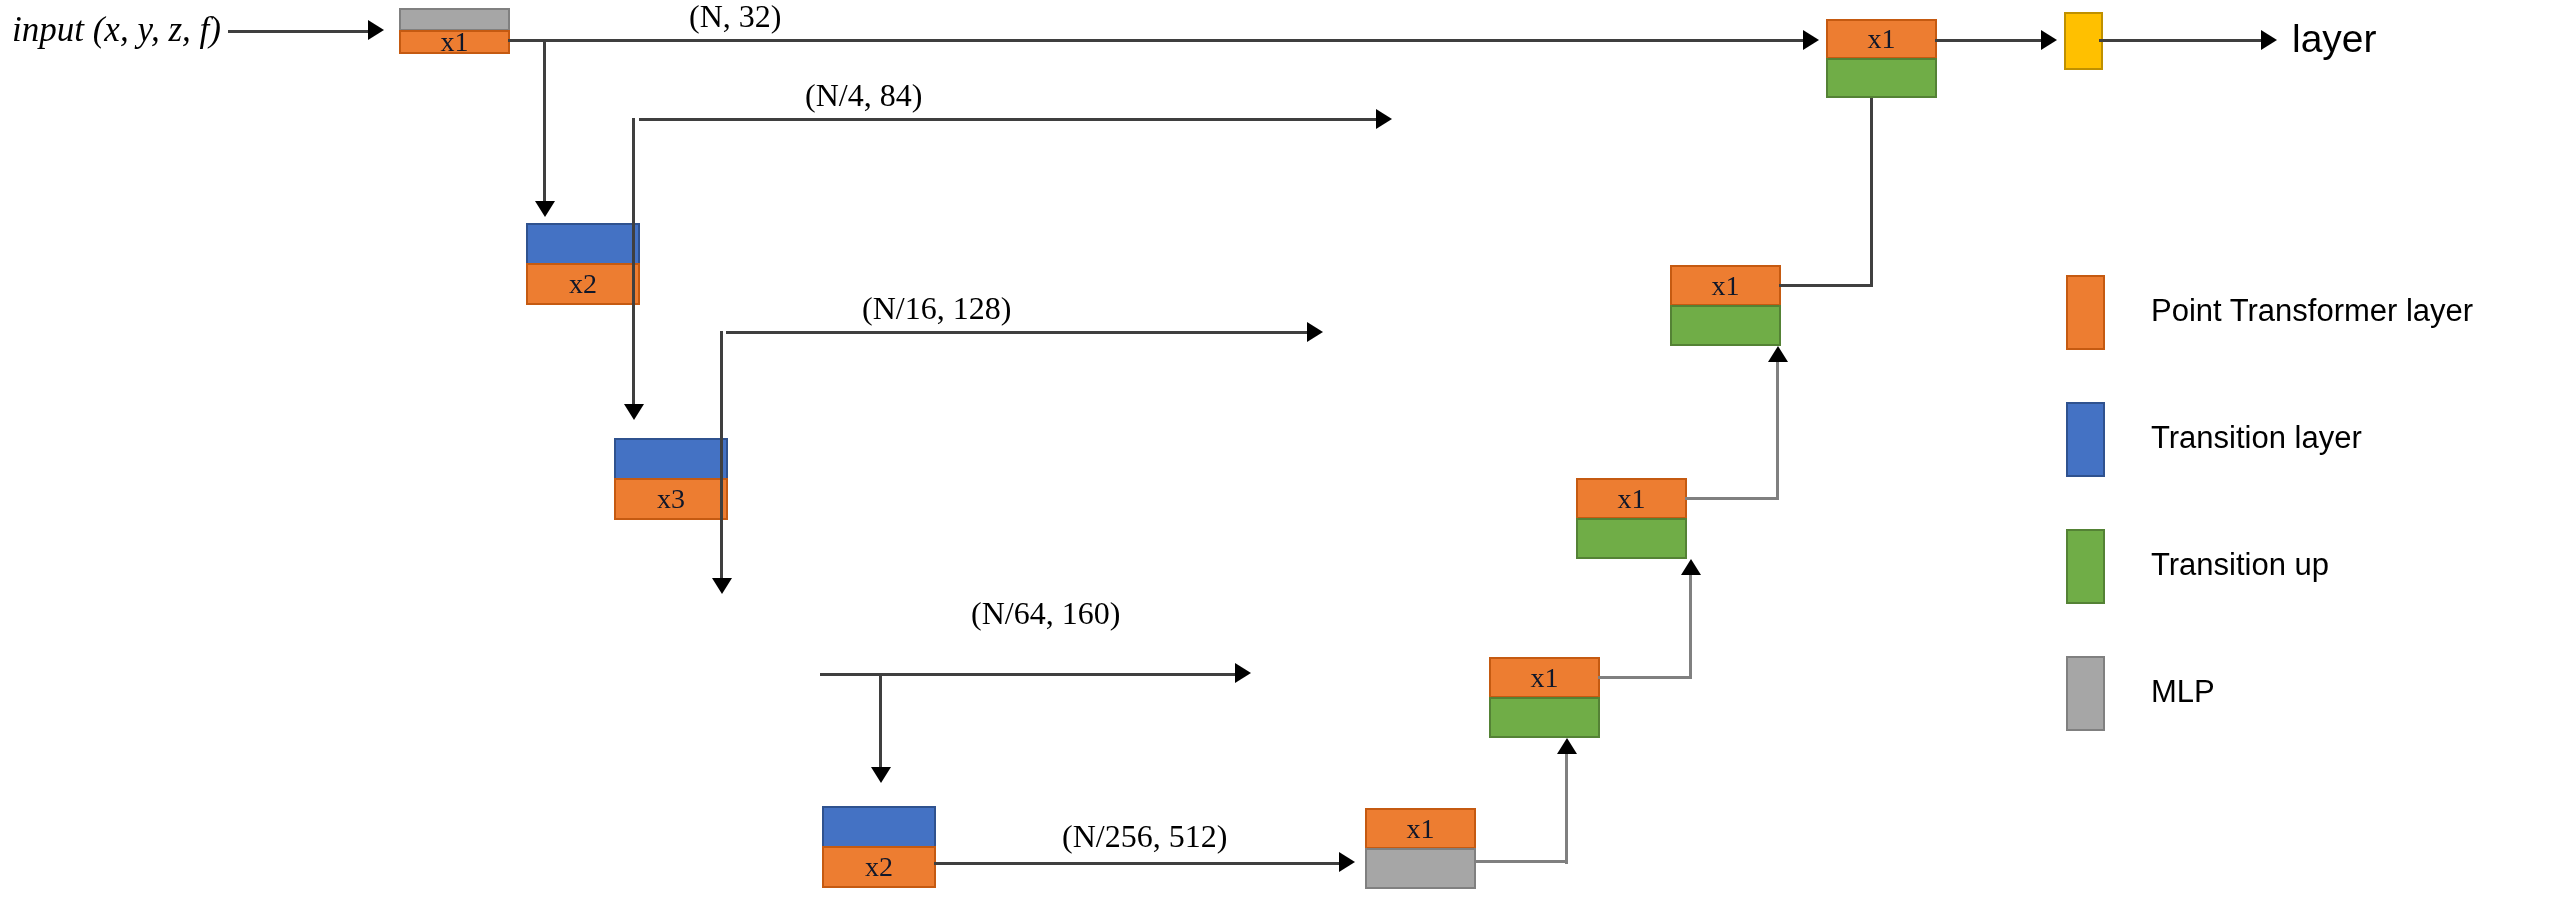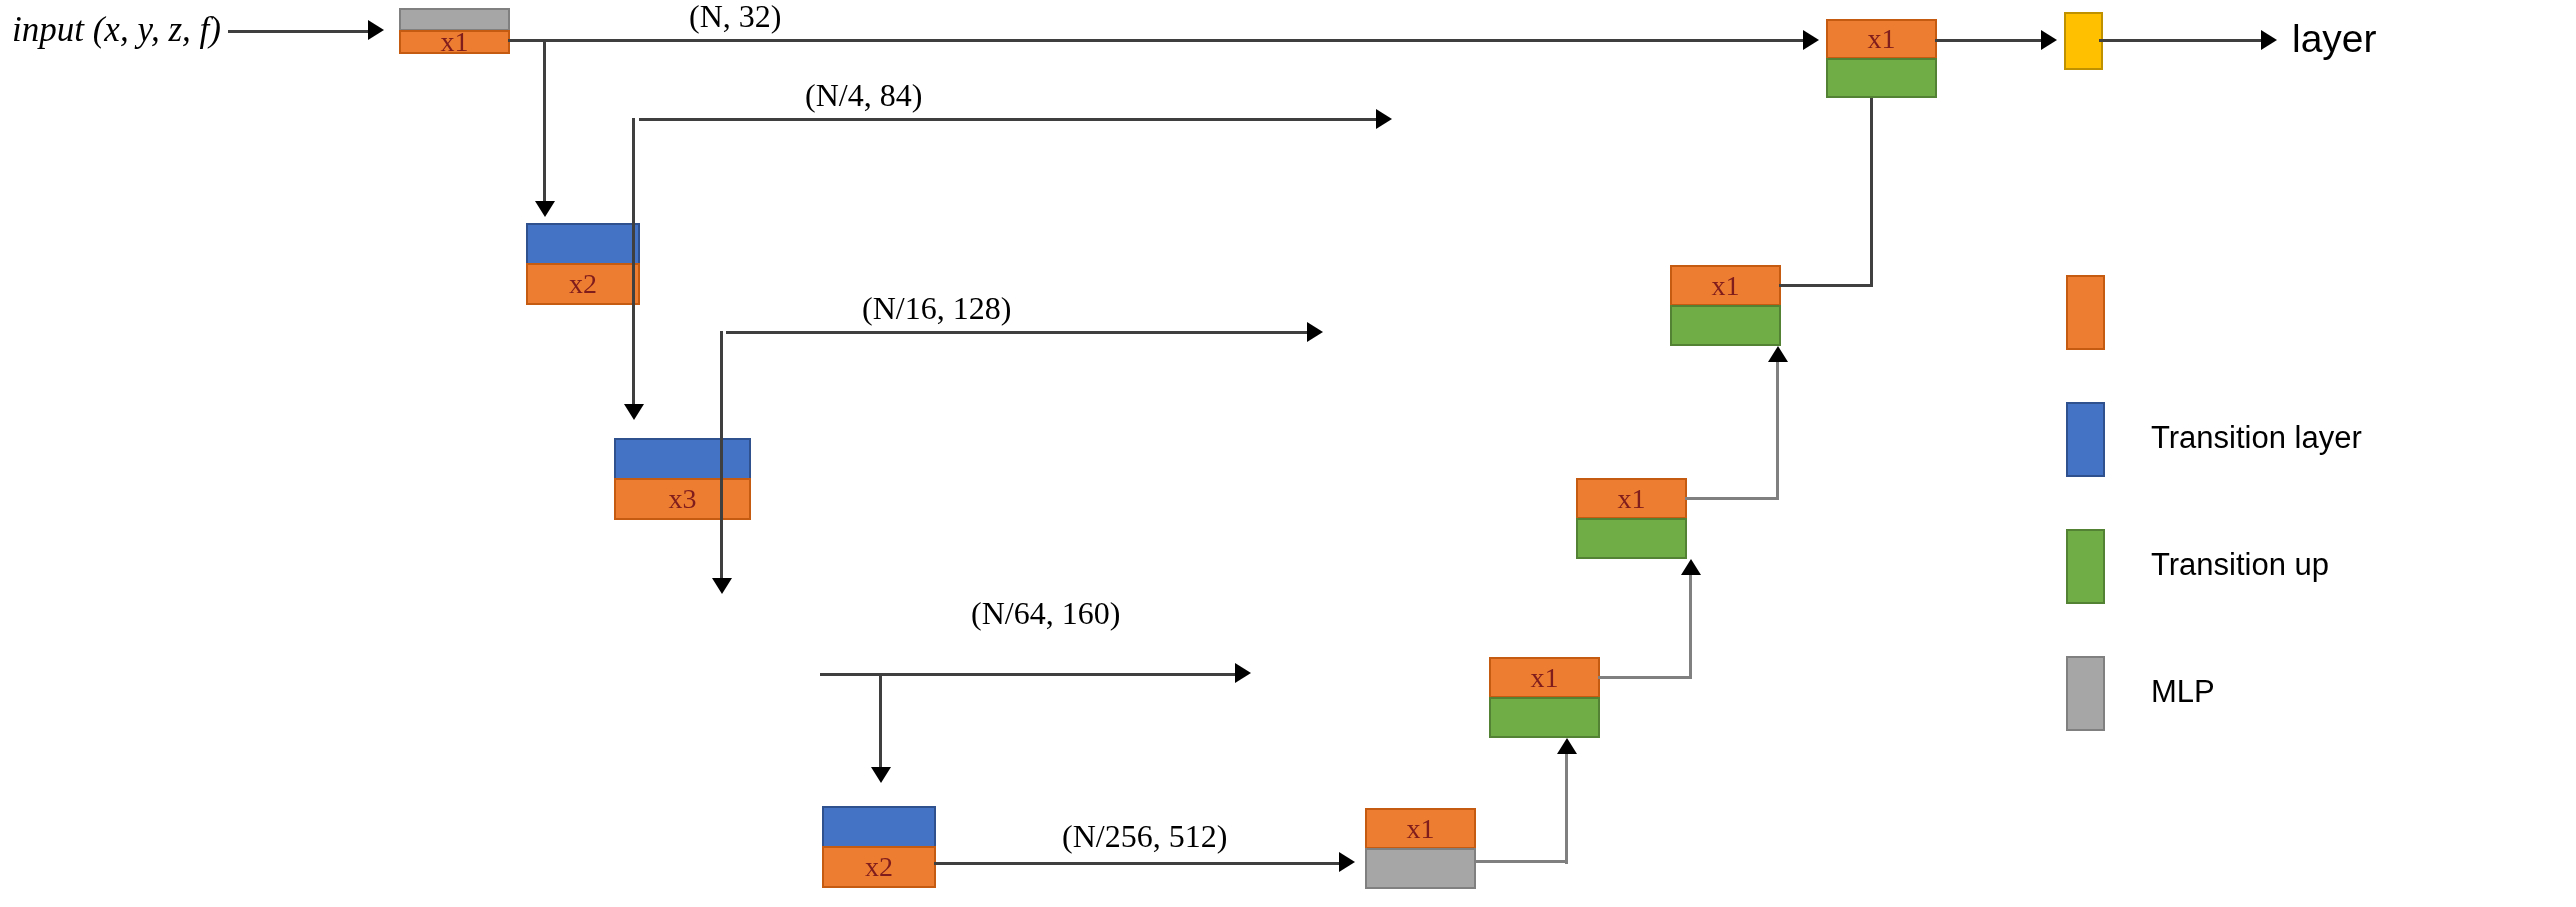--- a/index.html
+++ b/index.html
@@ -3,21 +3,21 @@
 <meta charset="utf-8">
 <style>
   html,body{margin:0;padding:0;background:#ffffff;}
   body{font-family:"Liberation Sans",sans-serif;}
   #canvas{position:relative;width:2576px;height:907px;background:#ffffff;overflow:hidden;}
 
   
   .block{position:absolute;}
   .seg{position:absolute;left:0;width:100%;box-sizing:border-box;
        display:flex;align-items:center;justify-content:center;}
-  .seg span{font-family:"Liberation Serif",serif;font-size:28px;color:#7f1d1d;line-height:1;}
+  .seg span{font-family:"Liberation Serif",serif;font-size:28px;color:#0f172a;line-height:1;}
 
   .c-orange{background:#ED7D31;border:2px solid #C55A11;}
   .c-blue  {background:#4472C4;border:2px solid #2F528F;}
   .c-green {background:#70AD47;border:2px solid #548235;}
   .c-gray  {background:#A6A6A6;border:2px solid #808080;}
   .c-yellow{background:#FFC000;border:2px solid #BF9000;}
 
   
   .hline{position:absolute;height:3.4px;background:#3f3f3f;}
   .vline{position:absolute;width:3.4px;background:#3f3f3f;}
@@ -73,21 +73,21 @@
     </div>
   </div>
 
   <div class="hline" style="left:639px;top:118px;width:739px;"></div>
   <div class="dim-label" style="left:805px;top:79px;">(N/4, 84)</div>
   <div class="arrow-r" style="left:1376px;top:109px;"></div>
 
   <div class="vline" style="left:632px;top:118px;height:288px;"></div>
   <div class="arrow-d" style="left:624px;top:404px;"></div>
 
-  <div class="block" style="left:614px;top:438px;width:137px;height:82px;">
+  <div class="block" style="left:614px;top:438px;width:114px;height:82px;">
     <div class="seg c-blue" style="top:0;height:42px;"></div>
     <div class="seg c-orange" style="top:40px;height:42px;">
       <span>x3</span>
     </div>
   </div>
 
   <div class="hline" style="left:726px;top:331px;width:583px;"></div>
   <div class="dim-label" style="left:862px;top:292px;">(N/16, 128)</div>
   <div class="arrow-r" style="left:1307px;top:322px;"></div>
 
@@ -170,20 +170,21 @@
   <div class="block c-yellow" style="left:2064px;top:12px;width:35px;height:54px;"></div>
 
   <div class="hline" style="left:2099px;top:39px;width:174px;"></div>
   <div class="arrow-r" style="left:2261px;top:29.5px;"></div>
   <div class="scores-label" style="left:2292px;top:19px;">layer</div>
 
   <div class="legend">
 
     <div class="legend-row">
       <div class="legend-swatch c-orange"></div>
+      <div class="legend-text">Point Transformer layer</div>
     </div>
 
     <div class="legend-row">
       <div class="legend-swatch c-blue"></div>
       <div class="legend-text">Transition layer</div>
     </div>
 
     <div class="legend-row">
       <div class="legend-swatch c-green"></div>
       <div class="legend-text">Transition up</div>

